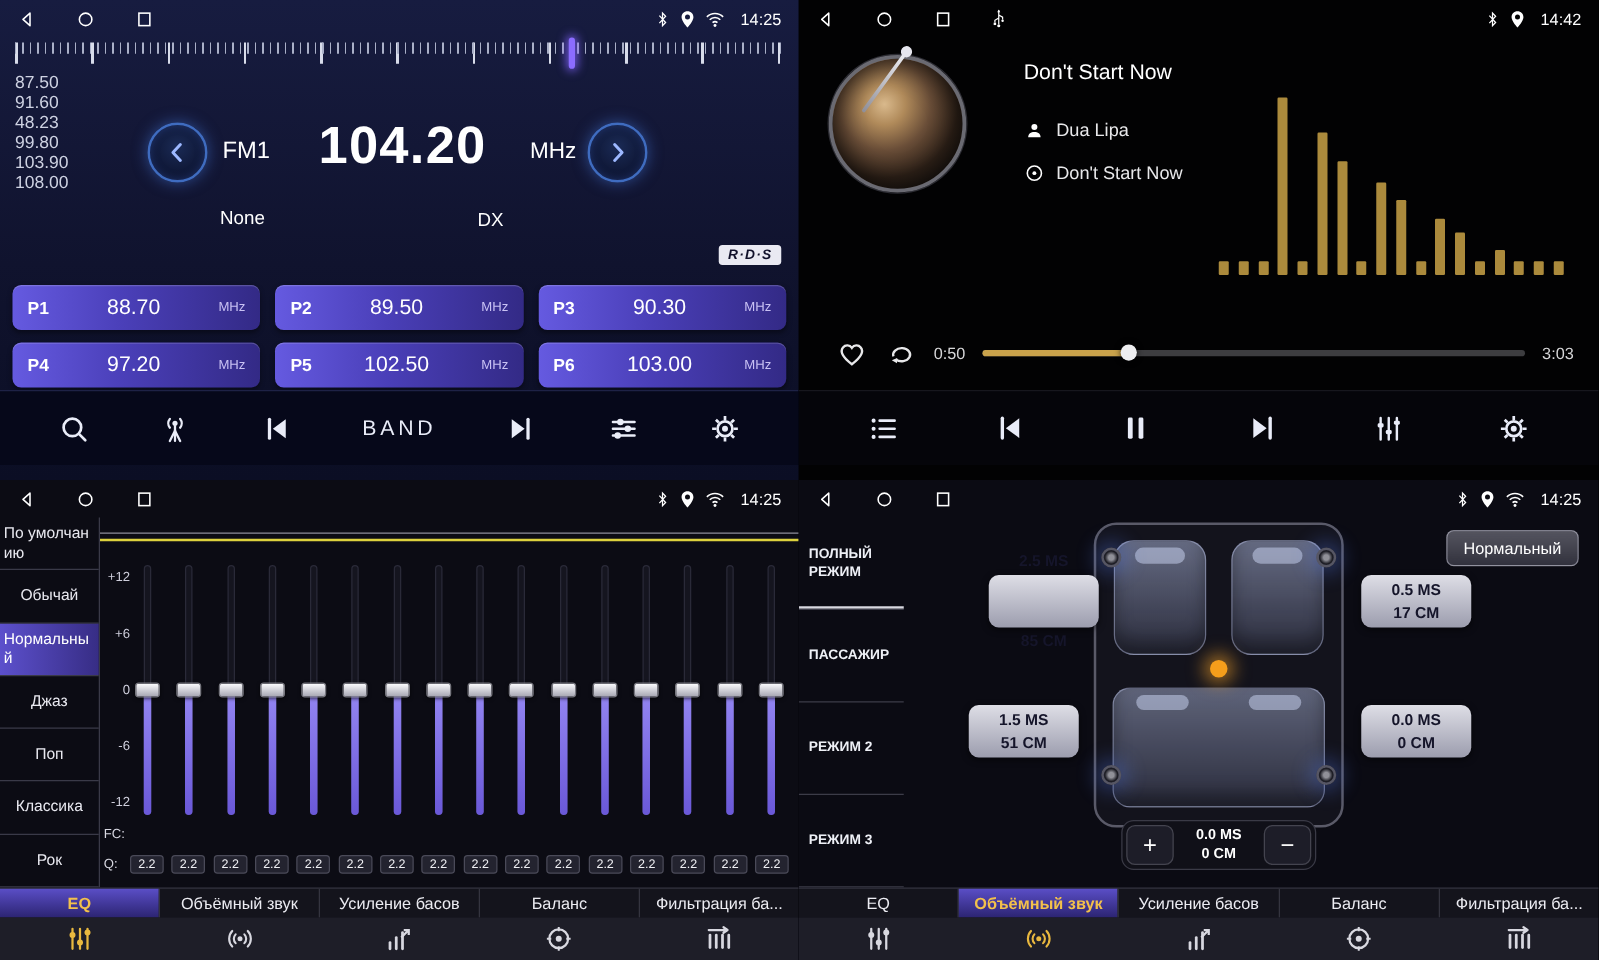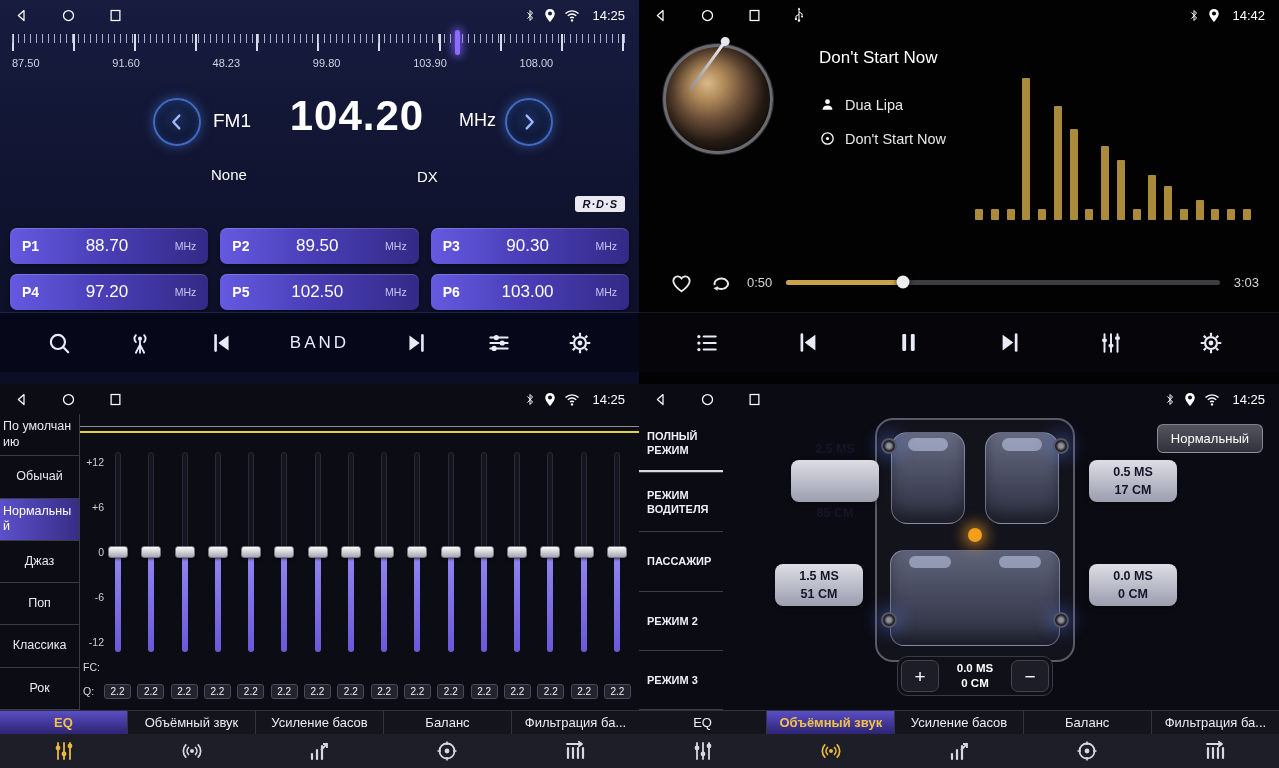--- a/index.html
+++ b/index.html
@@ -19,22 +19,22 @@
   .q-radio { background:linear-gradient(180deg,#171c40 0%,#10132e 55%,#0b0e24 100%); }
   .ruler { position:absolute; left:12px; right:12px; top:34px; height:52px; }
   .ticks { height:17px;
     background-image:
       repeating-linear-gradient(90deg,#aab0c8 0 1px,transparent 1px 6px),
       repeating-linear-gradient(90deg,#d8dcea 0 2px,transparent 2px 61px);
     background-size:100% 9px,100% 17px;
     background-repeat:no-repeat; background-position:left top,left top; }
   .tuner-indicator { position:absolute; top:-4px; width:5px; height:25px; border-radius:3px; background:#8b6cff;
     box-shadow:0 0 8px 2px rgba(130,100,255,.8); }
-  .ruler-labels { display:flex; justify-content:space-between; width:88%; margin-top:6px; font-size:11px; color:#ced2e2; }
-  .radio-main { position:absolute; top:86px; left:0; right:0; height:112px;margin-left:35px; }
+  .ruler-labels { display:flex; justify-content:space-between; width:88%; margin-top:6px; font-size:14px; color:#ced2e2;flex-direction:column; }
+  .radio-main { position:absolute; top:86px; left:0; right:0; height:112px; }
   .tune-btn { position:absolute; width:48px; height:48px; border-radius:50%; border:2px solid #3f6cc0; cursor:pointer;
     background:radial-gradient(circle at 50% 40%, #1a2a55, #0d1430 72%);
     box-shadow:0 0 12px rgba(70,120,220,.55), inset 0 0 8px rgba(80,130,255,.3);
     display:flex; align-items:center; justify-content:center; }
   .tune-prev { left:118px; top:12px; }
   .tune-next { left:470px; top:12px; }
   .band-label { position:absolute; left:178px; top:24px; font-size:19px; }
   .ps-name   { position:absolute; left:176px; top:80px; font-size:15px; }
   .freq-display { position:absolute; left:228px; top:6px; width:188px; text-align:center; font-size:42px; font-weight:700; letter-spacing:1px; }
   .freq-unit { position:absolute; left:424px; top:24px; font-size:18px; }
@@ -738,21 +738,20 @@
               <path d="M2 7 A14 14 0 0 1 22 7 M5.5 10.5 A9 9 0 0 1 18.5 10.5 M9 14 A4.5 4.5 0 0 1 15 14" fill="none" stroke="#fff" stroke-width="2"></path>
               <circle cx="12" cy="17.5" r="1.8" fill="#fff"></circle>
             </svg>
           </span>
         <span class="time">14:25</span>
       </div>
     </div>
 
     <div class="mode-menu">
       <div class="mode-item selected">ПОЛНЫЙ РЕЖИМ</div>
-      <div class="mode-item">РЕЖИМ ВОДИТЕЛЯ</div>
       <div class="mode-item">ПАССАЖИР</div>
       <div class="mode-item">РЕЖИМ 2</div>
       <div class="mode-item">РЕЖИМ 3</div>
     </div>
 
     <button class="preset-normal-btn">Нормальный</button>
 
     <div class="car">
       <div class="seat seat-fl"></div>
       <div class="seat seat-fr"></div>

